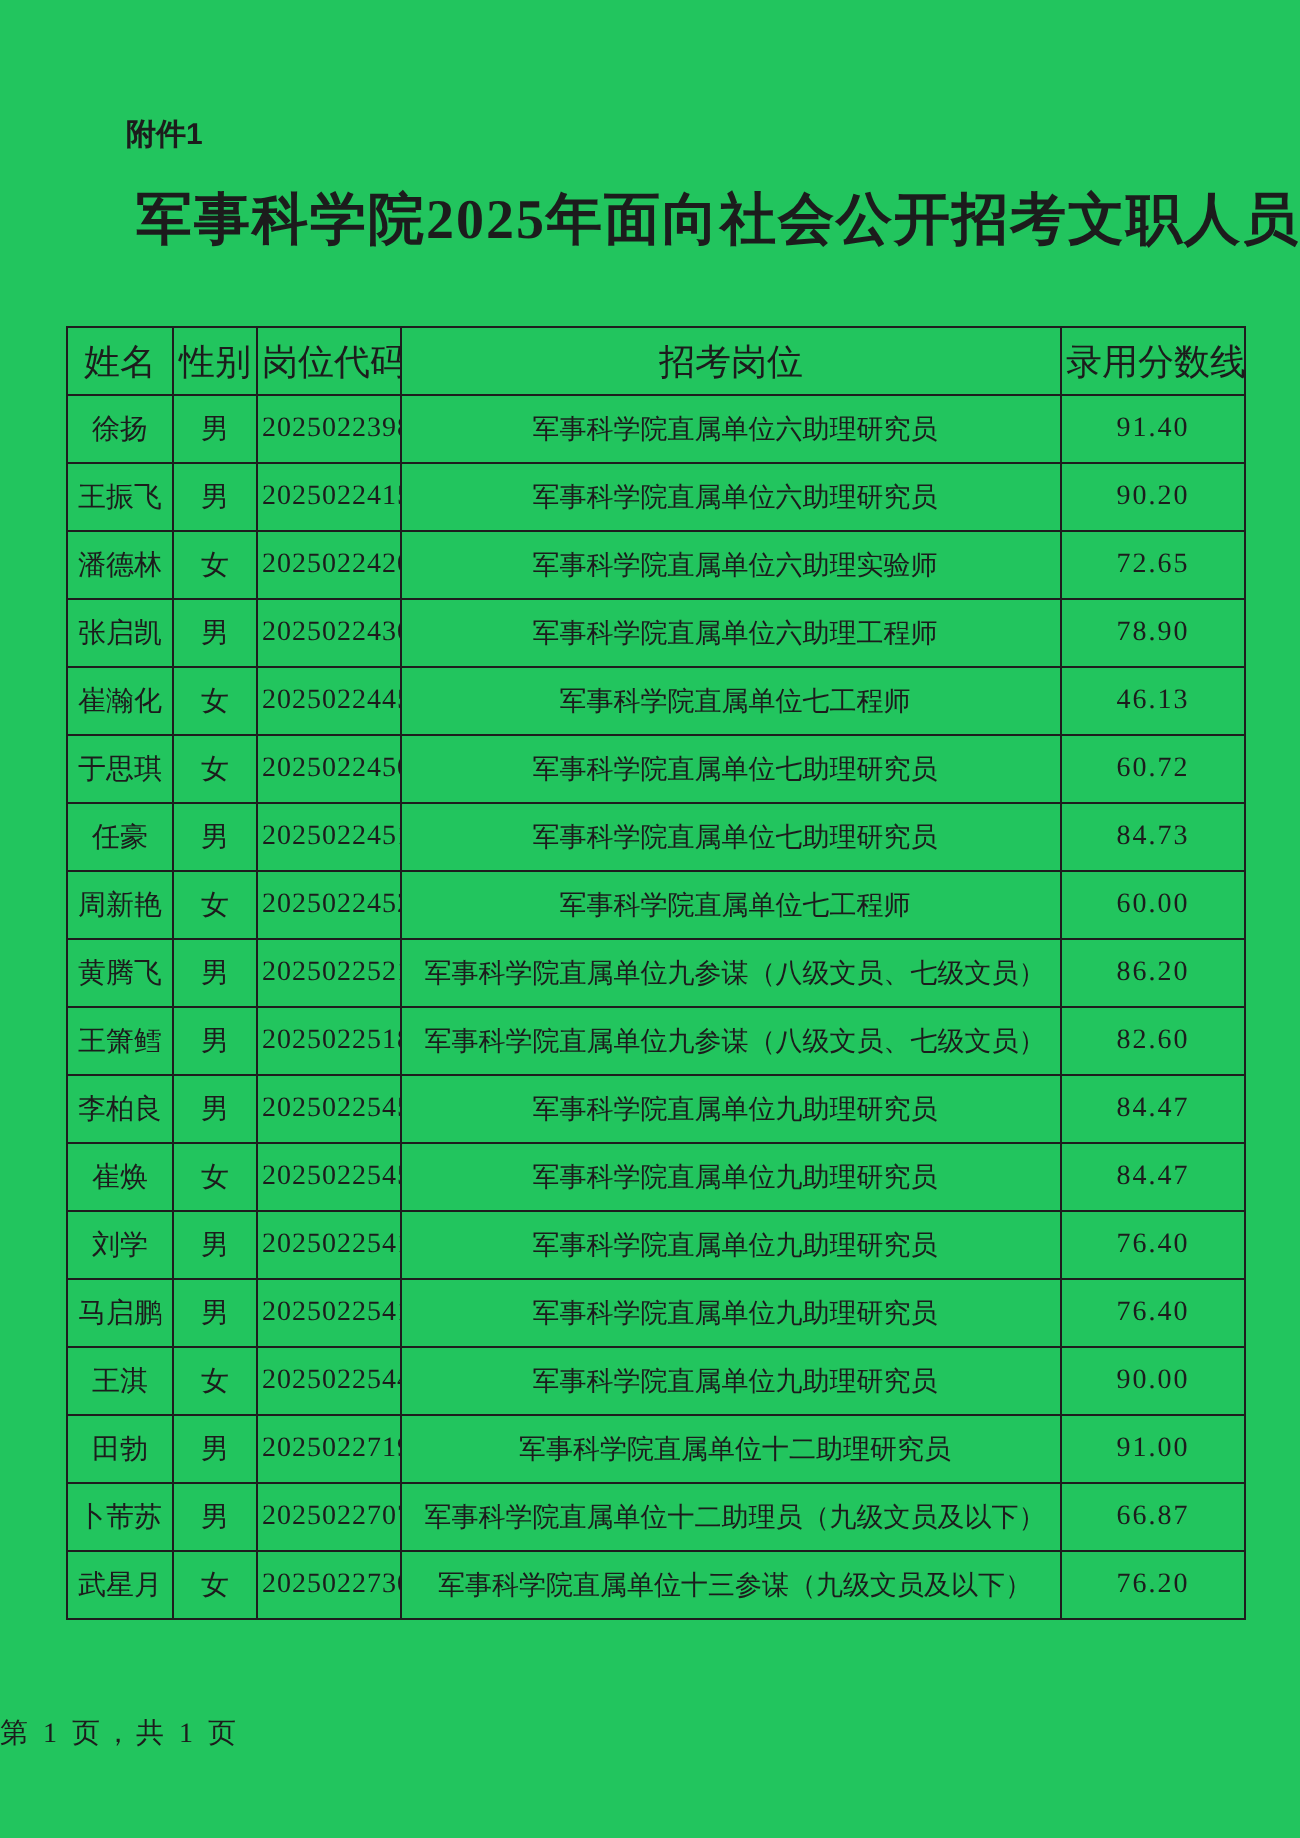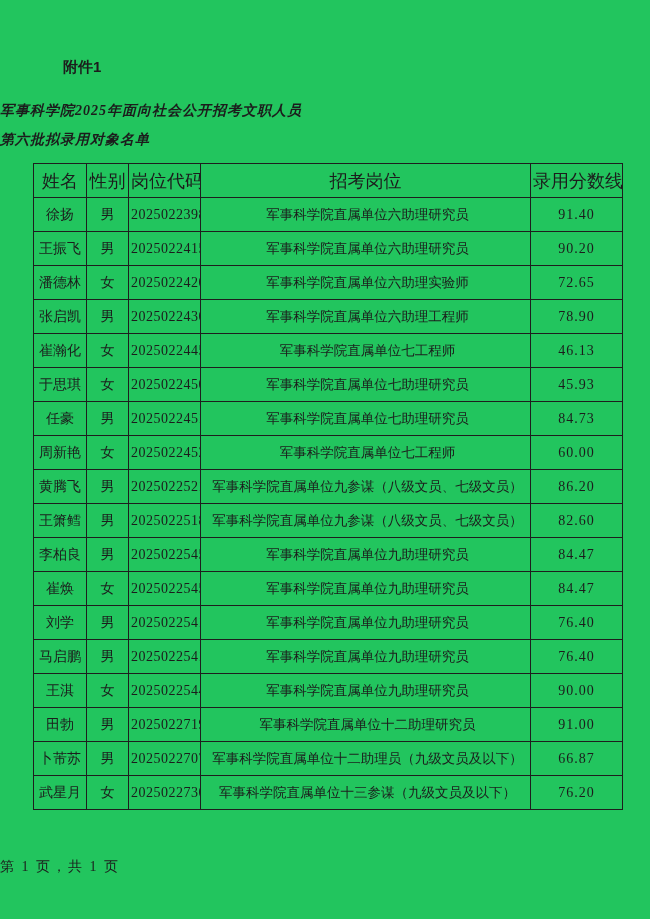--- a/index.html
+++ b/index.html
@@ -20,26 +20,25 @@
     left: 63px;
     font-size: 15px;
     font-weight: bold;
     font-family: "Liberation Sans", "DejaVu Sans", sans-serif;
   }
   .doc-title {
     position: absolute;
     top: 96px;
     left: 0;
     width: 100%;
-    text-align: left;
+    text-align: right;
     font-weight: bold;
-    font-size: 14px;
+    font-size: 28px;
     line-height: 29px;
     letter-spacing: 1px;
-    font-style: italic;
   }
   table.roster {
     position: absolute;
     top: 163px;
     left: 33px;
     width: 589px;
     border-collapse: collapse;
     table-layout: fixed;
     font-size: 14px;
   }
@@ -80,21 +79,20 @@
 </style>
 </head>
 <body>
 
 <div class="page">
 
   <div class="attachment-label">附件1</div>
 
   <div class="doc-title">
     <div>军事科学院2025年面向社会公开招考文职人员</div>
-    <div>第六批拟录用对象名单</div>
   </div>
 
   <table class="roster">
     <colgroup>
       <col class="c-name">
       <col class="c-gender">
       <col class="c-code">
       <col class="c-position">
       <col class="c-score">
     </colgroup>
@@ -146,21 +144,21 @@
       <td class="c-code">2025022445</td>
       <td class="c-position">军事科学院直属单位七工程师</td>
       <td class="c-score">46.13</td>
     </tr>
 
     <tr>
       <td class="c-name">于思琪</td>
       <td class="c-gender">女</td>
       <td class="c-code">2025022450</td>
       <td class="c-position">军事科学院直属单位七助理研究员</td>
-      <td class="c-score">45.93</td>
+      <td class="c-score">60.72</td>
     </tr>
 
     <tr>
       <td class="c-name">任豪</td>
       <td class="c-gender">男</td>
       <td class="c-code">2025022451</td>
       <td class="c-position">军事科学院直属单位七助理研究员</td>
       <td class="c-score">84.73</td>
     </tr>
 

